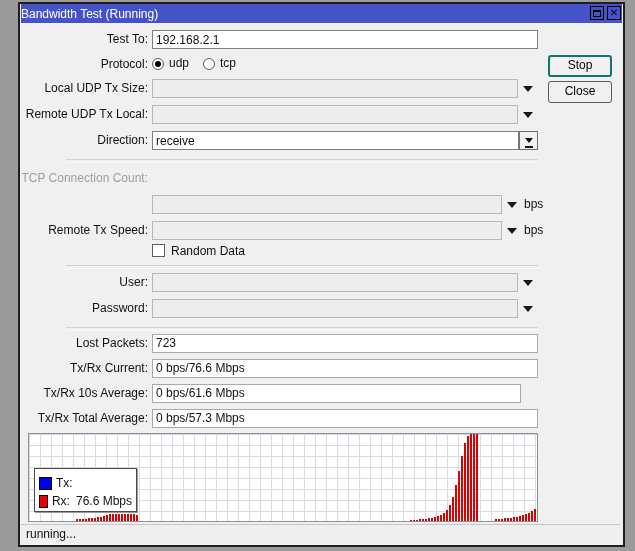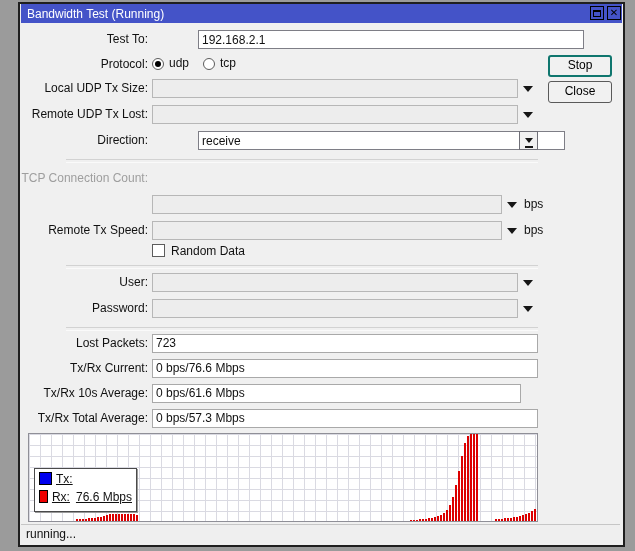--- a/index.html
+++ b/index.html
@@ -1,32 +1,32 @@
 <!DOCTYPE html>
 <html><head>
 <meta charset="utf-8">
 <style>
   html,body{margin:0;padding:0;}
   #screen{position:relative;width:635px;height:551px;background:#9b9b9b;overflow:hidden;
           font-family:"Liberation Sans","DejaVu Sans",sans-serif;font-size:12px;color:#111;}
   .window{position:absolute;left:18px;top:2px;width:607px;height:545px;background:#f0f0f0;
           border:2px solid #1f1f1f;box-sizing:border-box;}
   .titlebar{position:absolute;left:21px;top:4px;width:601px;height:19px;background:#4453c8;
-            color:#fff;display:flex;align-items:center;padding-left:6px;box-sizing:border-box;}
+            color:#fff;display:flex;align-items:center;box-sizing:border-box;}
   .tb-btn{position:absolute;top:6px;width:14px;height:14px;border:1px solid #000;box-sizing:border-box;
           display:flex;align-items:center;justify-content:center;color:#000;font-weight:bold;
           font-size:10px;line-height:10px;background:transparent;cursor:default;}
   .max-glyph{width:8px;height:7px;border:1px solid #000;border-top:2px solid #000;box-sizing:border-box;}
   .lbl{position:absolute;left:10px;width:138px;height:19px;line-height:19px;text-align:right;white-space:nowrap;}
   .lbl.dis{color:#9e9e9e;}
   .field{position:absolute;height:19px;box-sizing:border-box;border:1px solid #7e7e86;background:#fff;
          line-height:17px;padding:0 3px;font-family:inherit;font-size:12px;color:#111;}
   .field.ro{border-color:#a9a9a9;}
   .field.dis{background:#ededed;border-color:#b7b7b7;}
-  input.field{outline:none;margin-left:46px;}
+  input.field{outline:none;}
   .arrow{position:absolute;width:0;height:0;border-left:5px solid transparent;border-right:5px solid transparent;
          border-top:6px solid #161616;}
   .combo-btn{position:absolute;width:19px;height:19px;box-sizing:border-box;border:1px solid #6f6f77;
              background:#f1f1f1;display:flex;flex-direction:column;align-items:center;justify-content:center;}
   .combo-btn .bar{width:8px;height:2px;background:#161616;margin-bottom:1px;}
   .combo-btn .tri{width:0;height:0;border-left:4px solid transparent;border-right:4px solid transparent;
                   border-top:5px solid #161616;}
   .sep{position:absolute;left:66px;width:472px;height:2px;border-top:1px solid #d2d2d2;border-bottom:1px solid #fafafa;}
   .btn{position:absolute;left:548px;width:64px;height:22px;background:#f1f1f1;border:1px solid #5a5a5a;
        border-radius:3px;box-sizing:border-box;text-align:center;line-height:19px;font-size:12px;color:#000;}
@@ -39,21 +39,21 @@
   .checkbox{position:absolute;width:13px;height:13px;background:#fff;border:1px solid #5c5c5c;box-sizing:border-box;}
   .unit{position:absolute;left:524px;height:19px;line-height:19px;}
   .chart{position:absolute;left:28px;top:433px;width:510px;height:89px;background:#fff;
          border:1px solid #8f8f97;box-sizing:border-box;
          background-image:linear-gradient(to right,#dadae2 1px,transparent 1px),
                           linear-gradient(to bottom,#dadae2 1px,transparent 1px);
          background-size:11px 11px;}
   .bar{position:absolute;bottom:0;width:2px;background:#dc0000;}
   .legend{position:absolute;left:5px;top:34px;width:103px;height:44px;background:#fff;
           border:1px solid #4a4a4a;box-shadow:1px 1px 0 #9a9a9a;box-sizing:border-box;padding:3px 4px;}
-  .leg-row{display:flex;align-items:flex-start;height:18px;text-decoration:underline;}
+  .leg-row{display:flex;align-items:flex-end;height:18px;}
   .swatch{width:13px;height:13px;border:1px solid #000;box-sizing:border-box;margin-right:4px;}
   .leg-txt{white-space:nowrap;}
   .statusbar{position:absolute;left:21px;top:524px;width:599px;height:19px;background:#efefef;
              border-top:1px solid #c6c6c6;line-height:19px;padding-left:5px;box-sizing:border-box;}
 </style>
 </head>
 <body>
 
 <div id="screen">
   <div class="window"></div>
@@ -76,21 +76,21 @@
 
   <div class="lbl" style="top:55px;">Protocol:</div>
   <div style="position:absolute;left:152px;top:56px;height:16px;">
     <span class="radio on"></span><span class="radio-lab">udp</span><span class="radio"></span><span class="radio-lab">tcp</span>
   </div>
 
   <div class="lbl" style="top:79px;">Local UDP Tx Size:</div>
   <div class="field dis" style="left:152px;top:79px;width:366px;"></div>
   <div class="arrow" style="left:523px;top:86px;"></div>
 
-  <div class="lbl" style="top:105px;">Remote UDP Tx Lost:</div>
+  <div class="lbl" style="top:105px;">Remote UDP Tx Local:</div>
   <div class="field dis" style="left:152px;top:105px;width:366px;"></div>
   <div class="arrow" style="left:523px;top:112px;"></div>
 
   <div class="lbl" style="top:131px;">Direction:</div>
   <input class="field" style="left: 152px; top: 131px; width: 367px;" value="receive">
   <div class="combo-btn" style="left:519px;top:131px;">
     <span class="bar"></span>
     <span class="tri"></span>
   </div>
 

